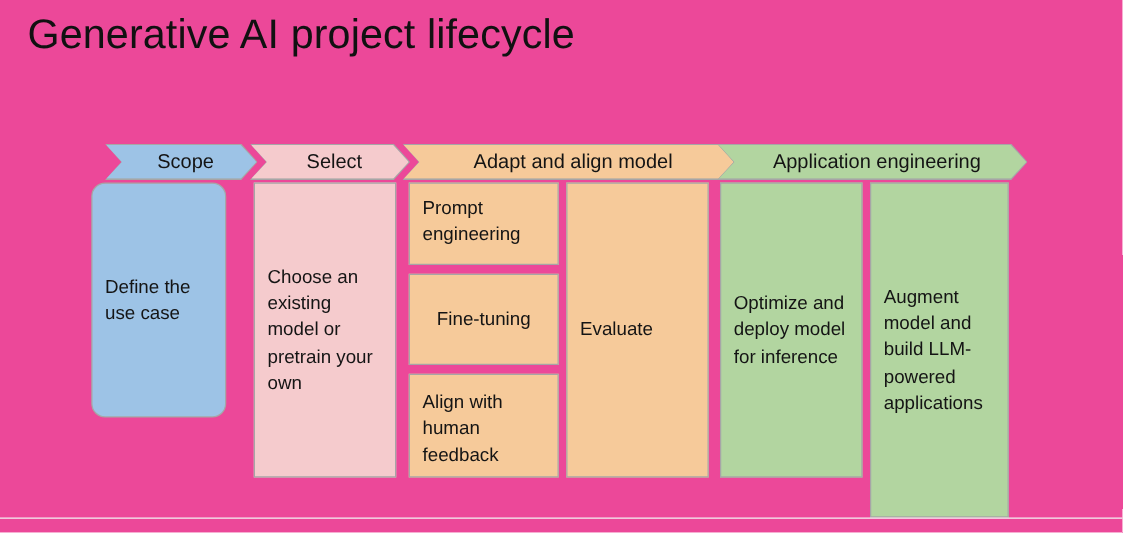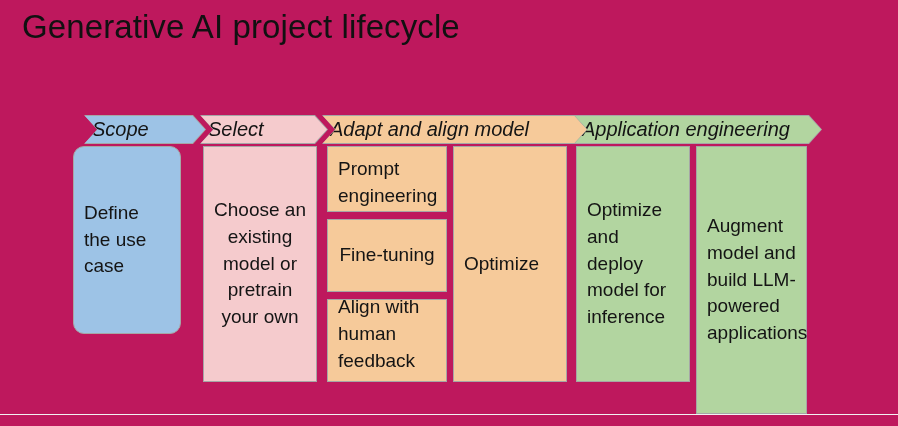--- a/index.html
+++ b/index.html
@@ -15,21 +15,21 @@
     overflow: hidden;
     font-family: "Liberation Sans", sans-serif;
     color: #1a1a1a;
   }
 
   #slide {
     position: absolute;
     left: 0; top: 0;
     width: 898px;
     height: 426px;
-    background: #be185d;
+    background: #ec4899;
   }
 
   #slide-title {
     position: absolute;
     left: 22px;
     top: 8px;
     font-size: 33px;
     font-weight: 400;
     letter-spacing: 0.1px;
     color: #111111;
@@ -49,38 +49,37 @@
     clip-path: polygon(0 0, calc(100% - 13px) 0, 100% 50%, calc(100% - 13px) 100%, 0 100%, 13px 50%);
   }
   .chevron-fill {
     position: absolute;
     left: 1px; top: 1px;
     width: calc(100% - 2px);
     height: calc(100% - 2px);
     clip-path: polygon(0 0, calc(100% - 12.5px) 0, 100% 50%, calc(100% - 12.5px) 100%, 0 100%, 12.5px 50%);
     display: flex;
     align-items: center;
-    justify-content: flex-start;
-    font-size: 20px;
+    justify-content: center;
+    font-size: 16px;
     color: #141414;
     white-space: nowrap;
     padding-left: 7px;
     box-sizing: border-box;
-    font-style: italic;
   }
 
   
   .pbox {
     position: absolute;
     box-sizing: border-box;
     border: 1px solid #a6a6a6;
     display: flex;
     align-items: center;
     padding: 6px 10px;
-    font-size: 19px;
+    font-size: 15px;
     line-height: 1.42;
     color: #141414;
   }
   .pbox .txt { display: block; }
 
   .bottom-rule {
     position: absolute;
     left: 0;
     top: 414px;
     width: 898px;
@@ -120,38 +119,38 @@
     <div class="chevron-outline"></div>
     <div class="chevron-fill" style="background:#b2d5a0;">
       <span>Application engineering</span>
     </div>
   </div>
 
   <div class="pbox" style="left:73px; top:146px; width:108px; height:188px; background:#9dc3e6;border-radius:11px;">
     <span class="txt">Define the use case</span>
   </div>
 
-  <div class="pbox" style="left:203px; top:146px; width:114px; height:236px; background:#f5cbcd;text-align:center;">
+  <div class="pbox" style="left:203px; top:146px; width:114px; height:236px; background:#f5cbcd;">
     <span class="txt">Choose an existing model or pretrain your own</span>
   </div>
 
   <div class="pbox" style="left:327px; top:146px; width:120px; height:66px; background:#f6ca9a; align-items:flex-start; padding-top:9px;">
     <span class="txt">Prompt engineering</span>
   </div>
 
   <div class="pbox" style="left:327px; top:219px; width:120px; height:73px; background:#f6ca9a;justify-content:center;">
     <span class="txt">Fine-tuning</span>
   </div>
 
   <div class="pbox" style="left:327px; top:299px; width:120px; height:83px; background:#f6ca9a; align-items:flex-end; padding-top:9px;">
     <span class="txt">Align with human feedback</span>
   </div>
 
   <div class="pbox" style="left:453px; top:146px; width:114px; height:236px; background:#f6ca9a;">
-    <span class="txt">Optimize</span>
+    <span class="txt">Evaluate</span>
   </div>
 
   <div class="pbox" style="left:576px; top:146px; width:114px; height:236px; background:#b2d5a0;">
     <span class="txt">Optimize and deploy model for inference</span>
   </div>
 
   <div class="pbox" style="left:696px; top:146px; width:111px; height:268px; background:#b2d5a0;">
     <span class="txt">Augment model and build LLM-powered applications</span>
   </div>
 

